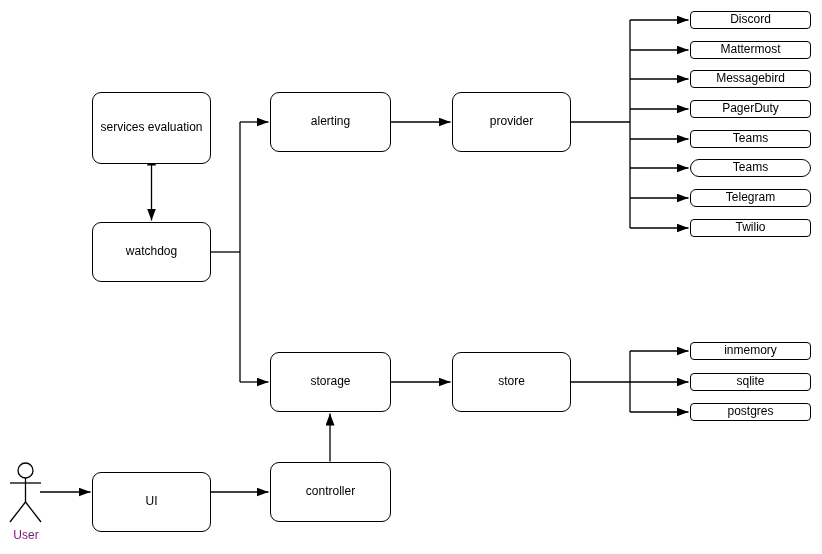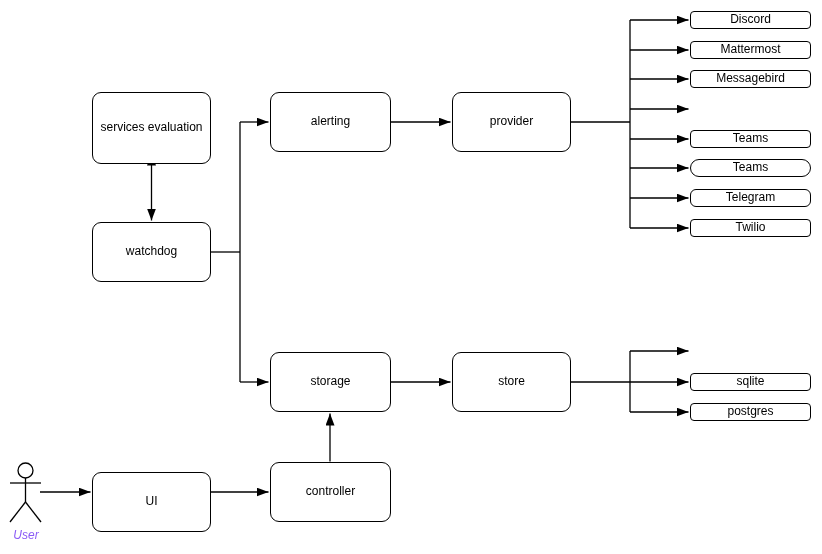--- a/index.html
+++ b/index.html
@@ -63,22 +63,21 @@
   #lf-s0 { top: 342px; }
   #lf-s1 { top: 373px; }
   #lf-s2 { top: 403px; }
   .user-label {
     position: absolute;
     left: 0px;
     top: 528px;
     width: 52px;
     text-align: center;
     font-size: 12px;
-    color: #8b5cf6;
-    font-style: italic;
+    color: #701a75;
   }
 </style>
 </head>
 <body>
 
 <div class="canvas">
 
   <svg class="edges" viewBox="0 0 822 554">
     <defs>
       <marker id="arr" markerWidth="13" markerHeight="10" refX="12" refY="4.5" orient="auto-start-reverse" markerUnits="userSpaceOnUse">
@@ -200,33 +199,39 @@
 
   <div class="node leaf" id="lf-p0">
     <span>Discord</span>
   </div>
   <div class="node leaf" id="lf-p1">
     <span>Mattermost</span>
   </div>
   <div class="node leaf" id="lf-p2">
     <span>Messagebird</span>
   </div>
+  <div class="node leaf" id="lf-p3">
+    <span>PagerDuty</span>
+  </div>
   <div class="node leaf" id="lf-p4">
     <span>Teams</span>
   </div>
   <div class="node leaf" id="lf-p5">
     <span>Teams</span>
   </div>
   <div class="node leaf" id="lf-p6">
     <span>Telegram</span>
   </div>
   <div class="node leaf" id="lf-p7">
     <span>Twilio</span>
   </div>
 
+  <div class="node leaf" id="lf-s0">
+    <span>inmemory</span>
+  </div>
   <div class="node leaf" id="lf-s1">
     <span>sqlite</span>
   </div>
   <div class="node leaf" id="lf-s2">
     <span>postgres</span>
   </div>
 
   <div class="user-label">User</div>
 
 </div>

